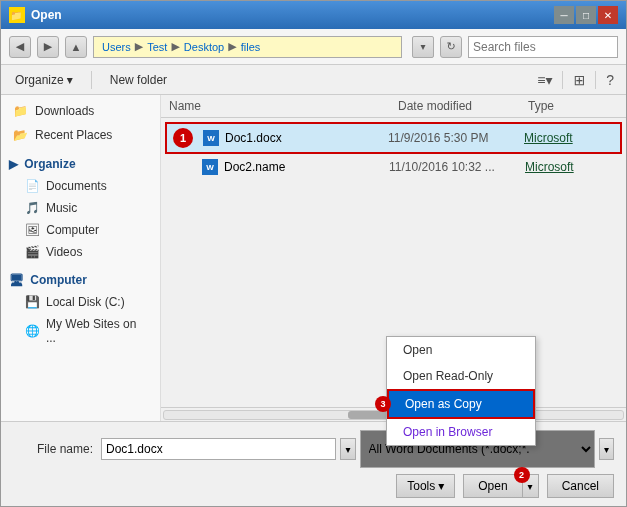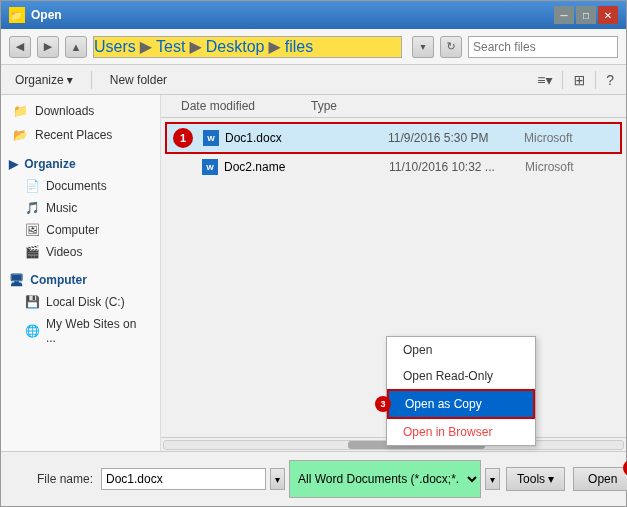--- a/index.html
+++ b/index.html
@@ -91,25 +91,25 @@
       display: flex;
       align-items: center;
       justify-content: center;
       font-size: 11px;
       color: #555;
     }
     .address-path {
       flex: 1;
       height: 22px;
       border: 1px solid #aaa;
-      background: #fde047;
-      display: flex;
-      align-items: center;
-      padding: 0 0;
-      font-size: 16px;
+      background: #fef9c3;
+      display: flex;
+      align-items: center;
+      padding: 0 8px;
+      font-size: 11px;
       color: #333;
       gap: 4px;
     }
     .path-folder {
       display: inline-flex;
       align-items: center;
       gap: 2px;
       color: #0066cc;
     }
     .path-sep { color: #666; }
@@ -271,21 +271,21 @@
     .file-item.selected {
       background: #cde8f7;
       border: 1px solid #3399cc;
     }
     .file-item.selected.highlighted {
       background: #b8d8f0;
       border: 2px solid #cc0000;
     }
     .file-name { flex: 1; }
     .file-date { width: 130px; color: #555; }
-    .file-type { width: 90px; color: #737373; }
+    .file-type { width: 90px; color: #14532d; text-decoration: underline; }
     .doc-icon {
       width: 16px;
       height: 16px;
       background: #1a6fc4;
       display: inline-flex;
       align-items: center;
       justify-content: center;
       font-size: 8px;
       color: white;
       font-weight: bold;
@@ -332,21 +332,21 @@
       background: #aaa;
       border-radius: 3px;
     }
 
     
     .bottom-panel {
       background: #f0f0f0;
       border-top: 1px solid #ccc;
       padding: 8px 12px;
       display: flex;
-      flex-direction: row;
+      flex-direction: column;
       gap: 6px;
       flex-shrink: 0;
     }
     .filename-row {
       display: flex;
       align-items: center;
       gap: 8px;
     }
     .filename-label {
       font-size: 12px;
@@ -373,21 +373,21 @@
       background: linear-gradient(to bottom, #e8e8e8, #d0d0d0);
       border: 1px solid #aaa;
       cursor: pointer;
       padding: 0 4px;
       font-size: 10px;
     }
     .filetype-select {
       flex: 1;
       height: 38px;
       font-size: 12px;
-      background: #86efac;
+      background: #737373;
       border: 1px solid #aaa;
       padding: 0 4px;
     }
     .action-row {
       display: flex;
       align-items: center;
       justify-content: flex-end;
       gap: 8px;
     }
     .tools-btn {
@@ -455,21 +455,21 @@
       box-shadow: 2px 2px 6px rgba(0,0,0,0.2);
       z-index: 100;
       min-width: 150px;
     }
     .dropdown-menu-item {
       padding: 6px 16px;
       font-size: 12px;
       cursor: pointer;
       color: #333;
     }
-    .dropdown-menu-item.disabled { color: #ef4444; cursor: default; }
+    .dropdown-menu-item.disabled { color: #6d28d9; cursor: default; }
     .dropdown-menu-item.highlighted {
       background: #0066cc;
       color: white;
       position: relative;
     }
     .dropdown-menu-item.highlighted .step-badge-menu {
       position: absolute;
       left: -12px;
       top: 50%;
       transform: translateY(-50%);
@@ -590,20 +590,21 @@
         </div>
         <div class="sidebar-item" style="padding-left:24px;">
           <span>🌐</span>
           <span>My Web Sites on ...</span>
         </div>
       </div>
     </div>
 
     <div class="file-list-area">
       <div class="file-list-header">
+        <div class="col-name">Name</div>
         <div class="col-date">Date modified</div>
         <div class="col-type">Type</div>
       </div>
       <div class="file-list">
 
         <div class="file-item selected highlighted" style="border: 2px solid #cc0000; background: #cde8f7; position:relative;">
           <div class="step-badge" style="margin-right:4px;">1</div>
           <span class="doc-icon">W</span>
           <div class="file-name">Doc1.docx</div>
           <div class="file-date">11/9/2016 5:30 PM</div>

